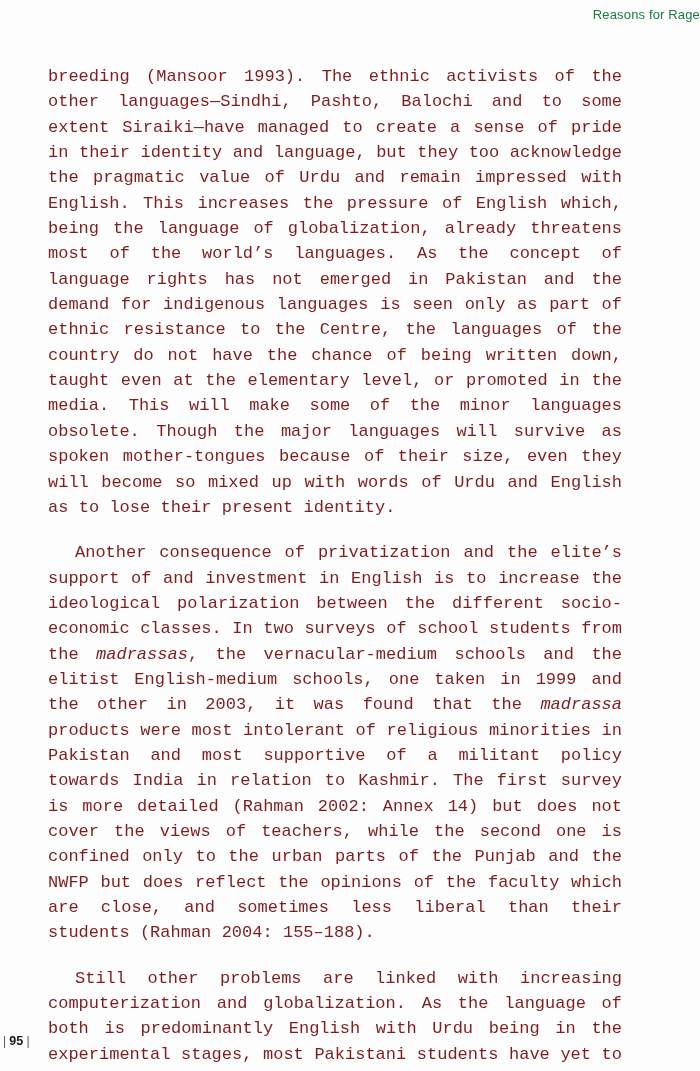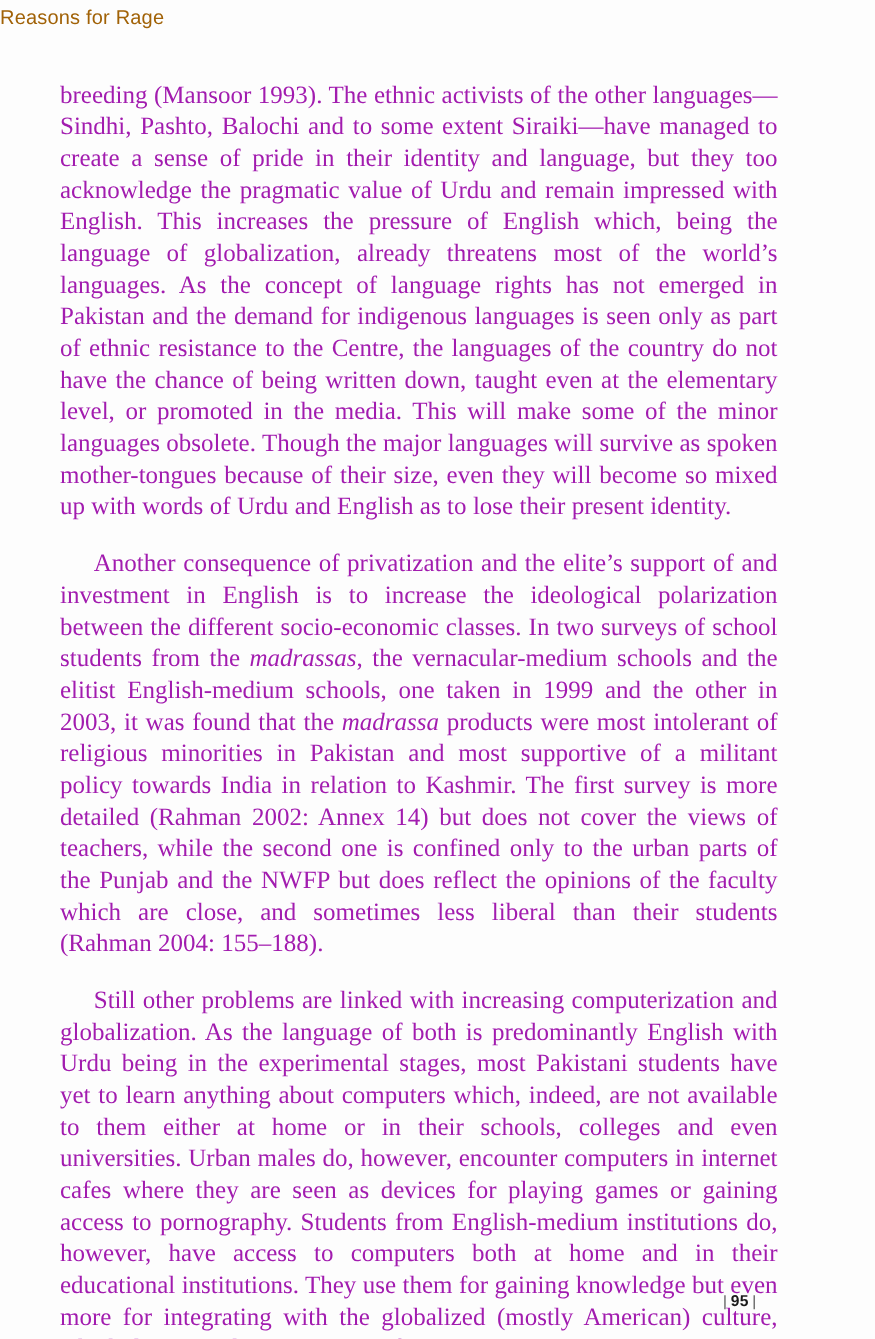--- a/index.html
+++ b/index.html
@@ -22,64 +22,65 @@
     height: 1071px;
     box-sizing: border-box;
   }
 
   
   .running-head {
     position: absolute;
     top: 5px;
     left: 0;
     width: 700px;
-    text-align: left;
+    text-align: right;
     font-family: "Liberation Sans", sans-serif;
-    font-size: 16px;
+    font-size: 13px;
     letter-spacing: 0.15px;
-    color: #a16207;
+    color: #15803d;
     line-height: 20px;
   }
 
   
   .text-column {
     position: absolute;
     left: 48px;
     top: 64px;
     width: 574px;
   }
 
   p.body-par {
     margin: 0;
     text-align: justify;
     text-justify: inter-word;
-    font-size: 20px;
+    font-size: 17px;
     line-height: 25.35px;
-    color: #a21caf;
+    color: #7f1d1d;
     hyphens: none;
     -webkit-hyphens: none;
     word-spacing: 0.1px;
+    font-family: Liberation Mono, monospace;
   }
 
   p.indented {
     text-indent: 27px;
     margin-top: 20px;
   }
 
   em {
     font-style: italic;
   }
 
   
   .folio {
     position: absolute;
     left: 0;
     bottom: 22px;
     width: 608px;
-    text-align: right;
+    text-align: left;
     font-family: "Liberation Sans", sans-serif;
     font-size: 12px;
     color: #1a1a1a;
     line-height: 16px;
   }
   .folio .rule {
     color: #555;
     font-weight: normal;
     font-size: 12px;
     padding: 0 3px;

